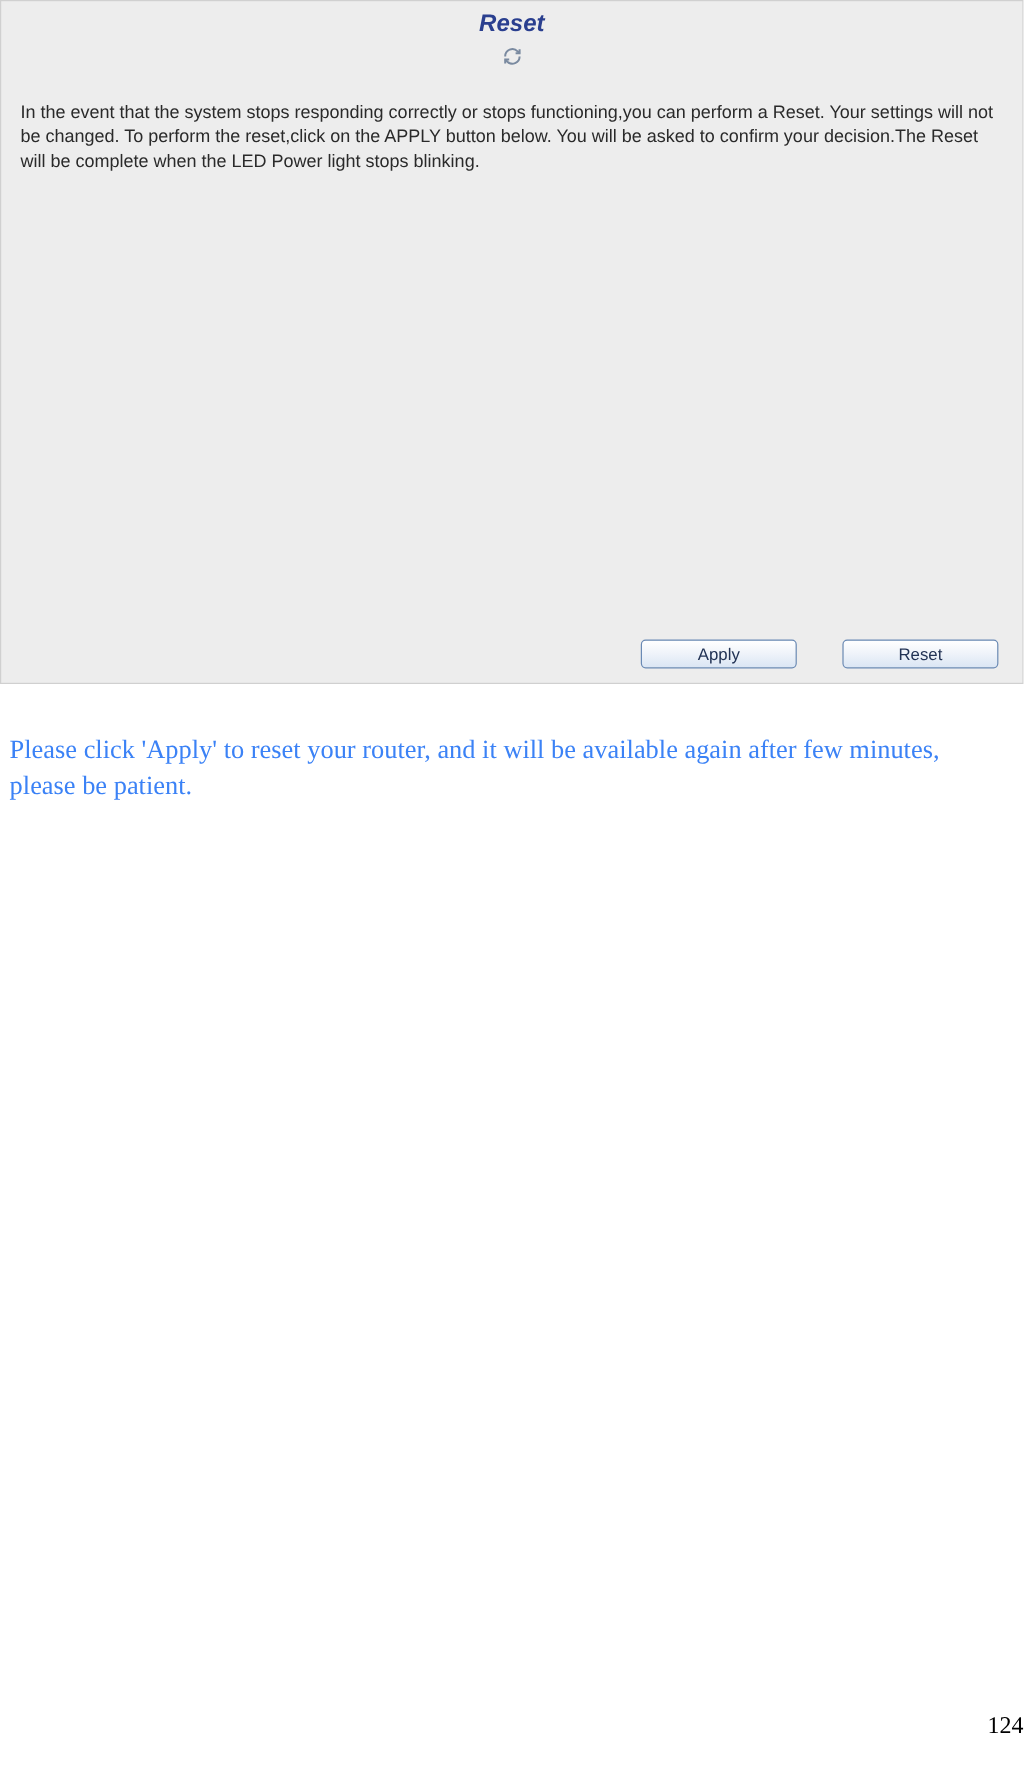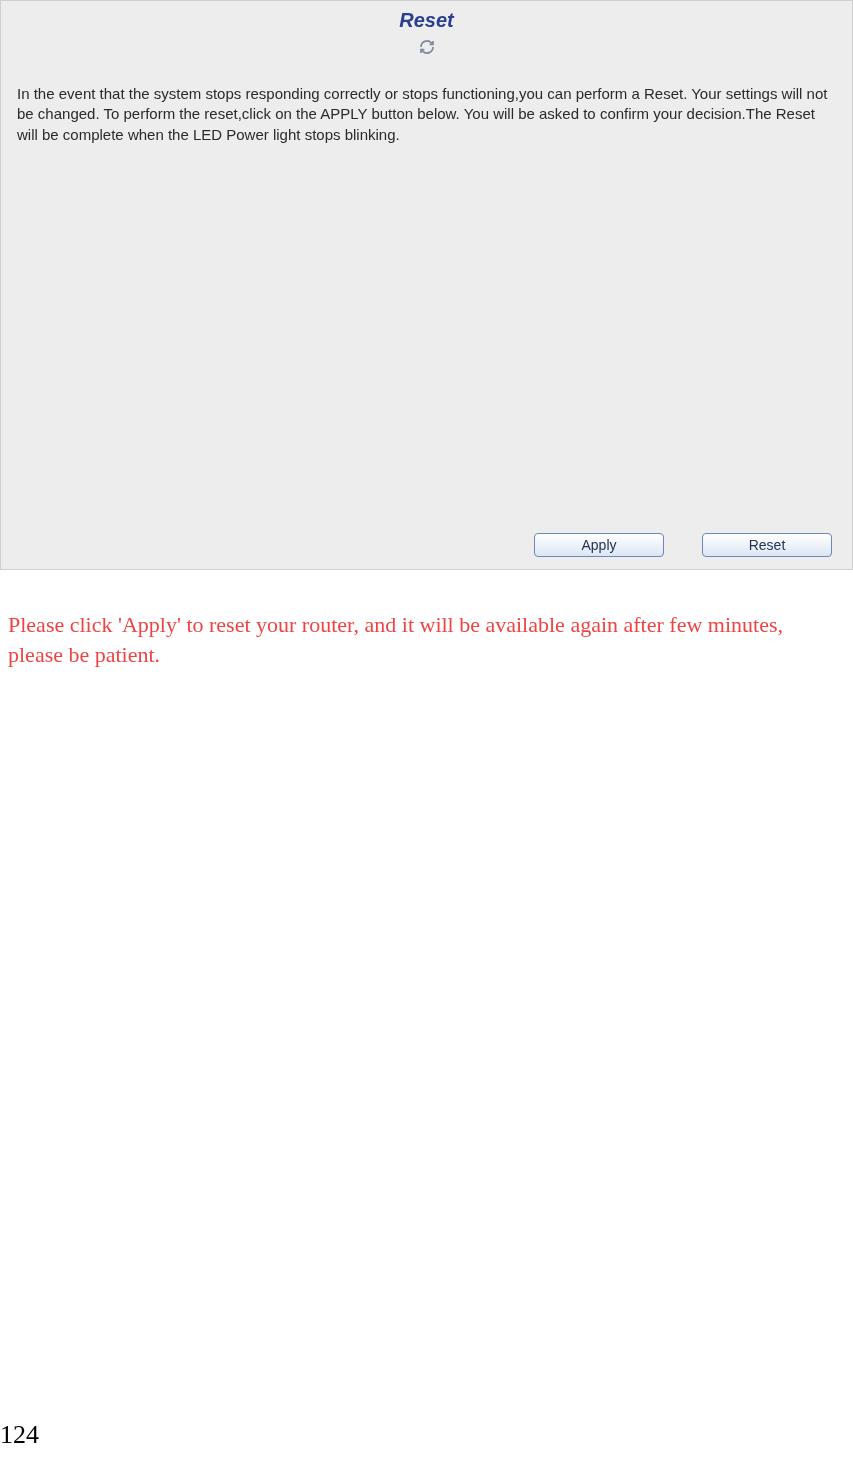--- a/index.html
+++ b/index.html
@@ -72,32 +72,32 @@
       font-family: Arial, sans-serif;
       cursor: pointer;
       display: flex;
       align-items: center;
       justify-content: center;
       margin-left: 24px;
     }
     .instruction-text {
       font-family: "Times New Roman", Times, serif;
       font-size: 22px;
-      color: #ef4444;
+      color: #3b82f6;
       padding: 40px 16px 0 8px;
       line-height: 1.35;
     }
     .page-number {
       position: absolute;
       bottom: 30px;
       left: 0;
       right: 0;
-      text-align: left;
+      text-align: right;
       font-family: "Times New Roman", Times, serif;
-      font-size: 26px;
+      font-size: 20px;
       color: #000000;
     }
   </style>
 </head>
 <body>
 
 <div class="router-panel">
   <div class="panel-header">
     <span class="panel-title">Reset</span>
     <span class="refresh-icon">

